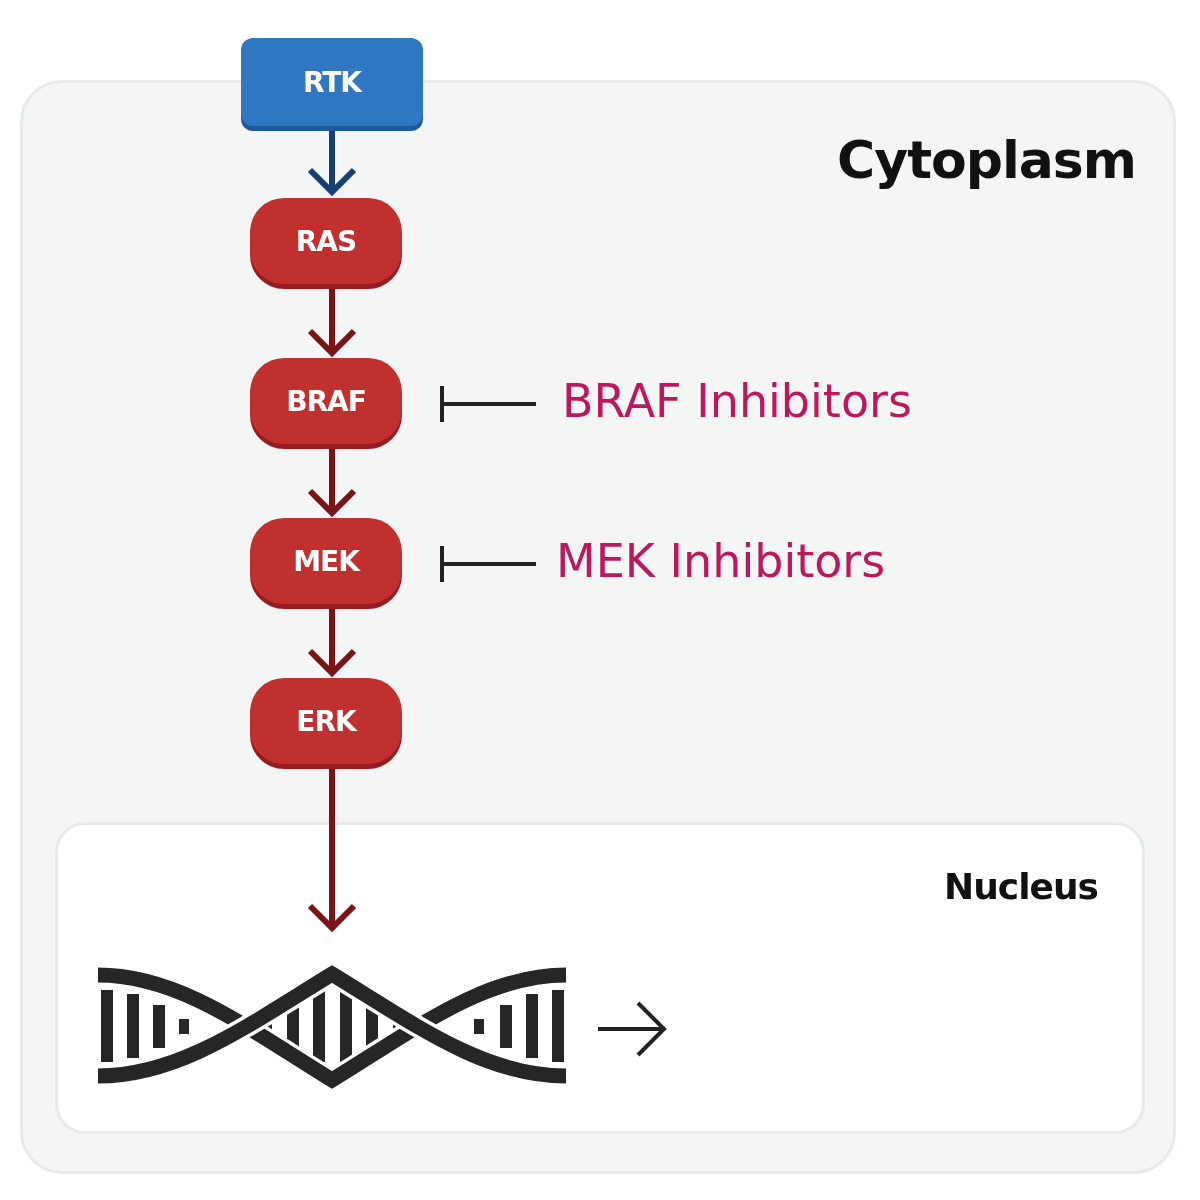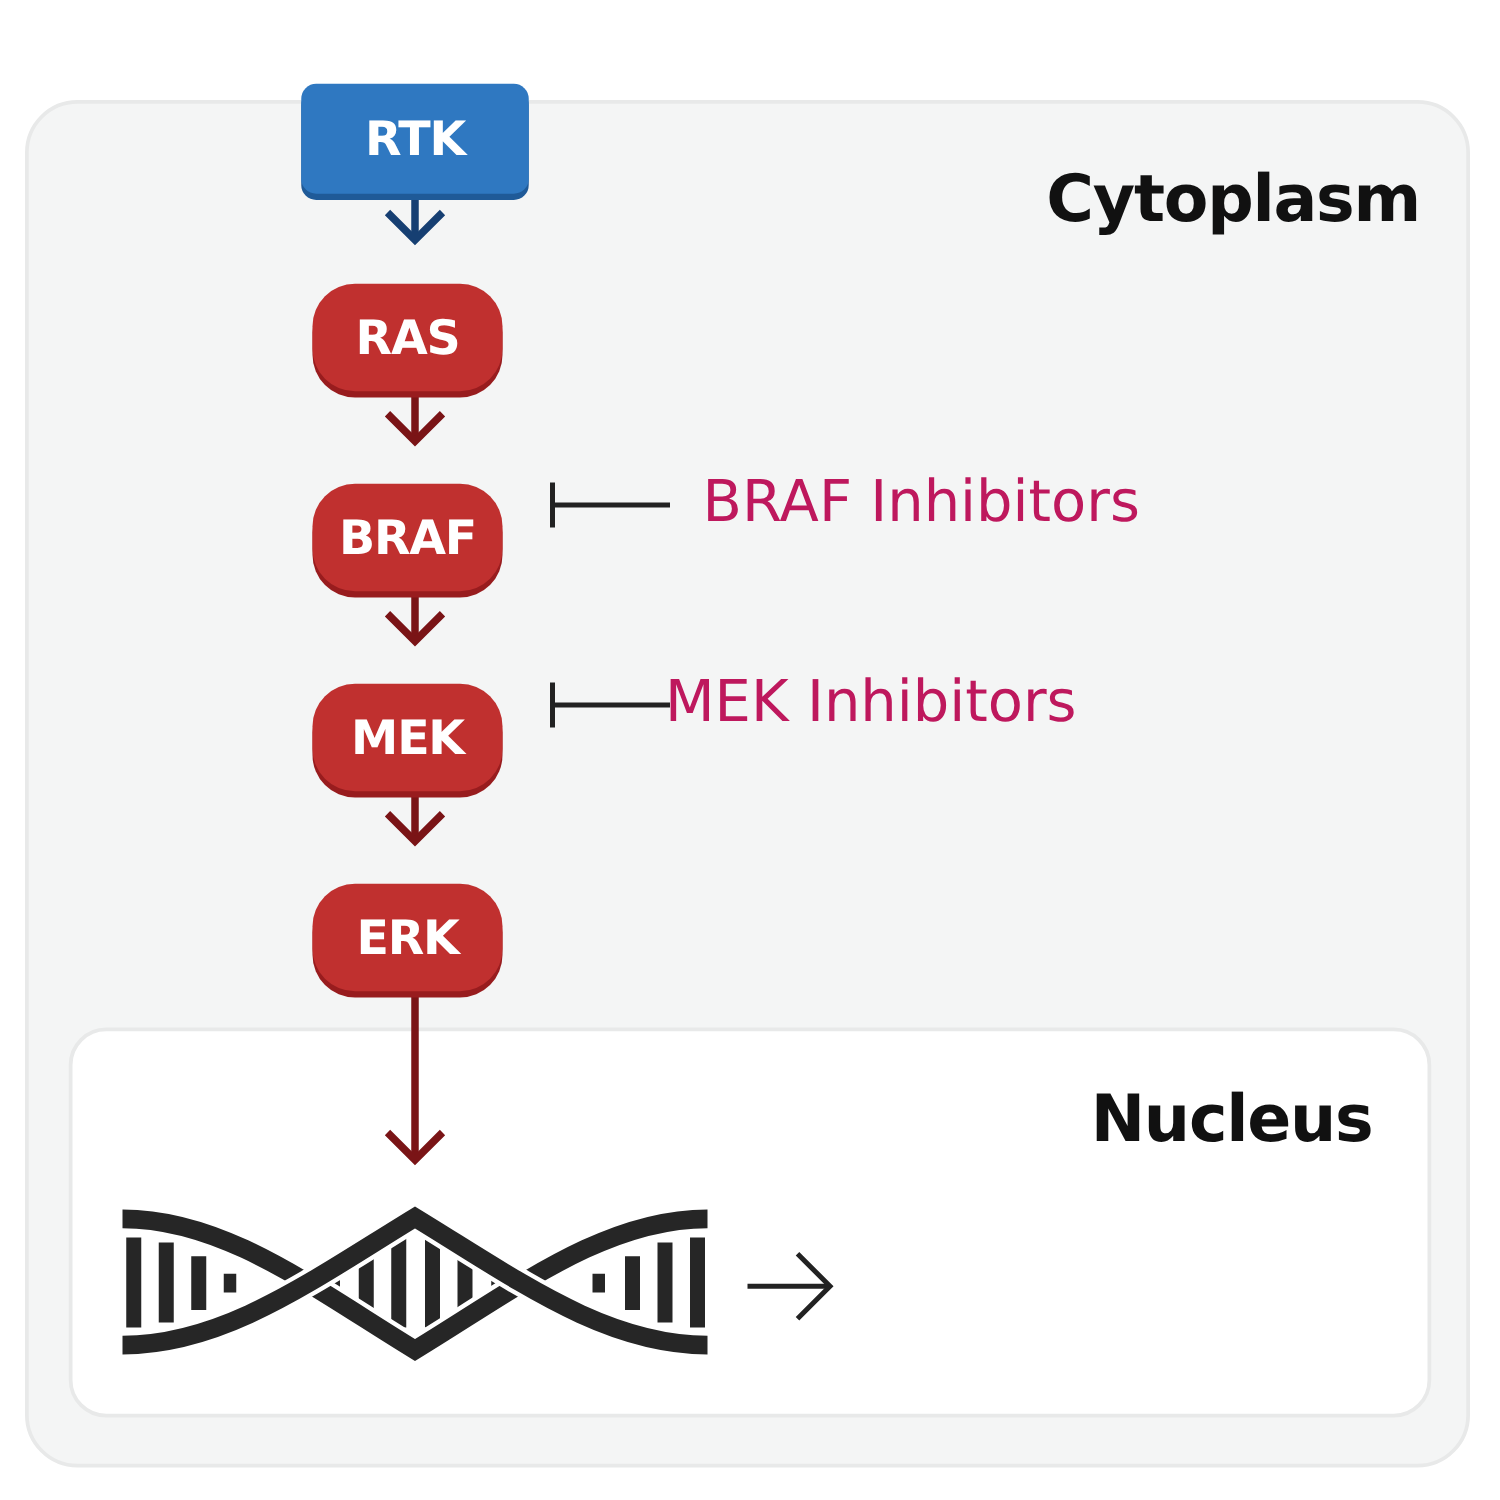--- a/index.html
+++ b/index.html
@@ -1,21 +1,21 @@
 <!DOCTYPE html>
 <html><head>
 <meta charset="utf-8">
 <style>
   html, body { margin:0; padding:0; background:#ffffff; }
   body { width:1200px; height:1200px; position:relative; overflow:hidden; font-family:"DejaVu Sans", "Liberation Sans", sans-serif; }
   .cyto { position:absolute; left:20px; top:80px; width:1156px; height:1094px; background:#f4f5f5; border:3px solid #e8e9e9; border-radius:42px; box-sizing:border-box; }
   .nucleus { position:absolute; left:55px; top:822px; width:1090px; height:312px; background:#ffffff; border:3px solid #e8e9e9; border-radius:30px; box-sizing:border-box; }
   .label-cyto { position:absolute; right:64px; top:130px; font-size:52px; font-weight:bold; color:#111; letter-spacing:-1px; }
-  .label-nuc { position:absolute; right:102px; top:866px; font-size:52px; font-weight:bold; color:#111; letter-spacing:-1px; }
-  .node { position:absolute; display:flex; align-items:center; justify-content:center; color:#fff; font-weight:bold; font-size:38px; letter-spacing:-1px; box-sizing:border-box;margin-top:29px; }
+  .label-nuc { position:absolute; right:102px; top:866px; font-size:36px; font-weight:bold; color:#111; letter-spacing:-1px; }
+  .node { position:absolute; display:flex; align-items:center; justify-content:center; color:#fff; font-weight:bold; font-size:28px; letter-spacing:-1px; box-sizing:border-box; }
   .node.rtk { left:241px; top:38px; width:182px; height:88px; background:#2f78c1; border-radius:12px; box-shadow:0 5px 0 #1f5a98; }
   .node.red { left:250px; width:152px; height:86px; background:#c0302f; border-radius:34px; box-shadow:0 5px 0 #981c1e; }
   .inhib-text { position:absolute; font-size:46px; color:#be185d; }
   .outcome { position:absolute; left:705px; top:966px; font-size:46px; color:#111; line-height:64px; }
   svg.overlay { position:absolute; left:0; top:0; }
 </style>
 </head>
 <body>
 
 <div class="cyto"></div>
@@ -89,16 +89,16 @@
   </g>
 </svg>
 
 <div class="node rtk" style="top:38px">RTK</div>
 <div class="node red" style="top:198px">RAS</div>
 <div class="node red" style="top:358px">BRAF</div>
 <div class="node red" style="top:518px">MEK</div>
 <div class="node red" style="top:678px">ERK</div>
 
 <div class="inhib-text" style="left:562px; top:374px">BRAF Inhibitors</div>
-<div class="inhib-text" style="left:532px; top:534px">MEK Inhibitors</div>
+<div class="inhib-text" style="left:556px; top:534px">MEK Inhibitors</div>
 
 <div class="outcome">
 </div>
 
 </body></html>

